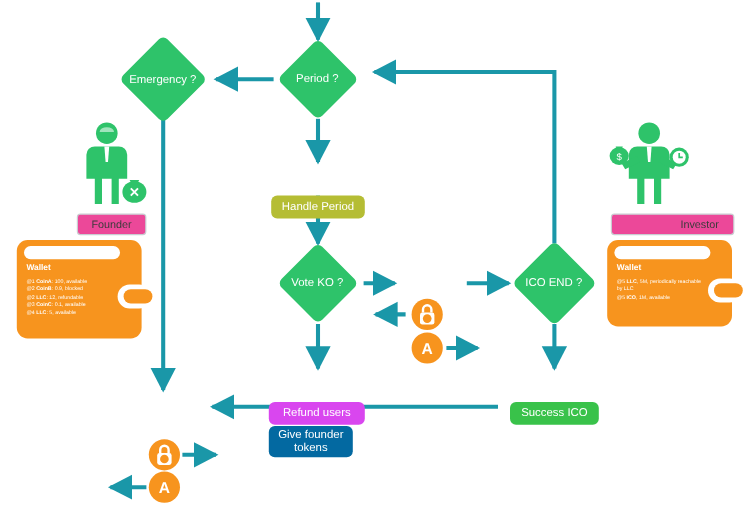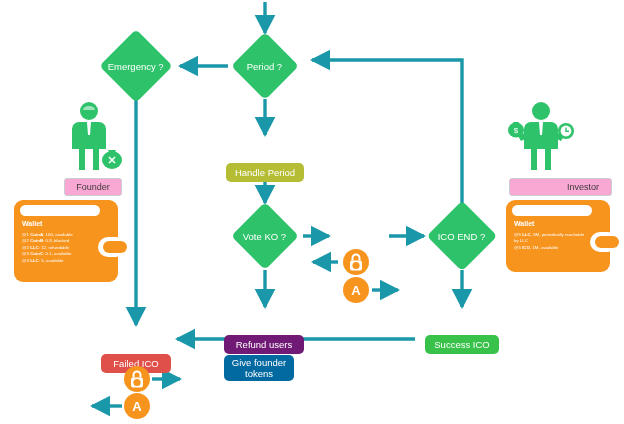--- a/index.html
+++ b/index.html
@@ -82,21 +82,21 @@
     position: absolute;
     color: #ffffff;
     font-size: 4.4px;
     line-height: 6.4px;
     white-space: nowrap;
   }
   .wallet .wlines div b { font-weight: bold; }
   
   .chip {
     position: absolute;
-    background: #f9a8d4;
+    background: #ec4899;
     border: 1px solid #c9ccd1;
     border-radius: 3px;
     color: #3b3b3b;
     font-size: 9px;
     display: flex;
     align-items: center;
     justify-content: center;
     z-index: 4;
   }
   .person { position: absolute; z-index: 3; }
@@ -170,31 +170,28 @@
 
   <div class="node diamond" style="left:437px; top:211px; width:50px; height:50px; background:#2ec36a;">
     <span>ICO END ?</span>
   </div>
 
   <div class="node pbox" style="left:226px; top:139px; width:78px; height:19px; background:#b5bd34;">
     <span>Handle Period</span>
   </div>
 
 
-  <div class="node pbox" style="left:224px; top:311px; width:80px; height:19px; background:#701a75;">
+  <div class="node pbox" style="left:224px; top:311px; width:80px; height:19px; background:#d946ef;">
     <span>Refund users</span>
   </div>
 
   <div class="node pbox" style="left:224px; top:331px; width:70px; height:26px; background:#0369a1;">
     <span>Give founder tokens</span>
   </div>
 
-  <div class="node pbox" style="left:101px; top:330px; width:70px; height:19px; background:#e0504a;">
-    <span>Failed ICO</span>
-  </div>
 
   <div class="node pbox" style="left:425px; top:311px; width:74px; height:19px; background:#39c24a;">
     <span>Success ICO</span>
   </div>
 
   <div class="person" style="left:62px; top:100px; width:64px; height:76px;">
     <svg viewBox="0 0 64 76" width="64" height="76">
       <g fill="#2ec36a">
         <circle cx="27" cy="11" r="9"></circle>
         <path d="M27 6 a6 4 0 0 1 6 4 l-12 0 a6 4 0 0 1 6 -4 z" fill="#ffffff" opacity="0.55"></path>

